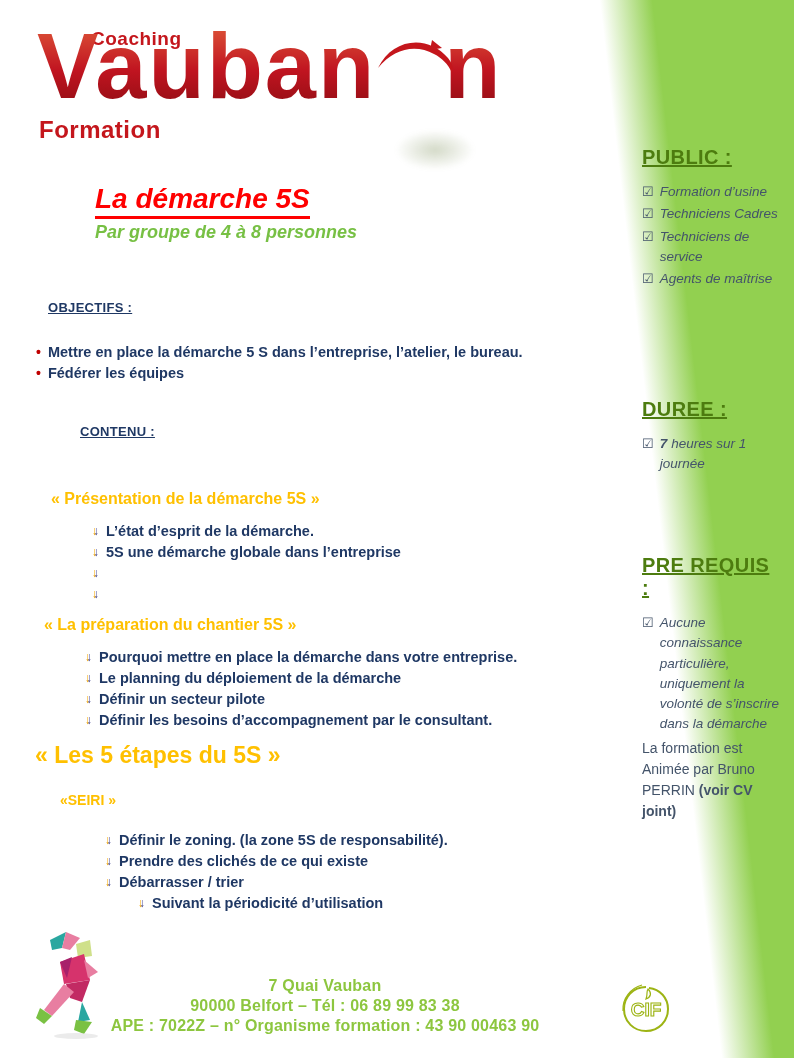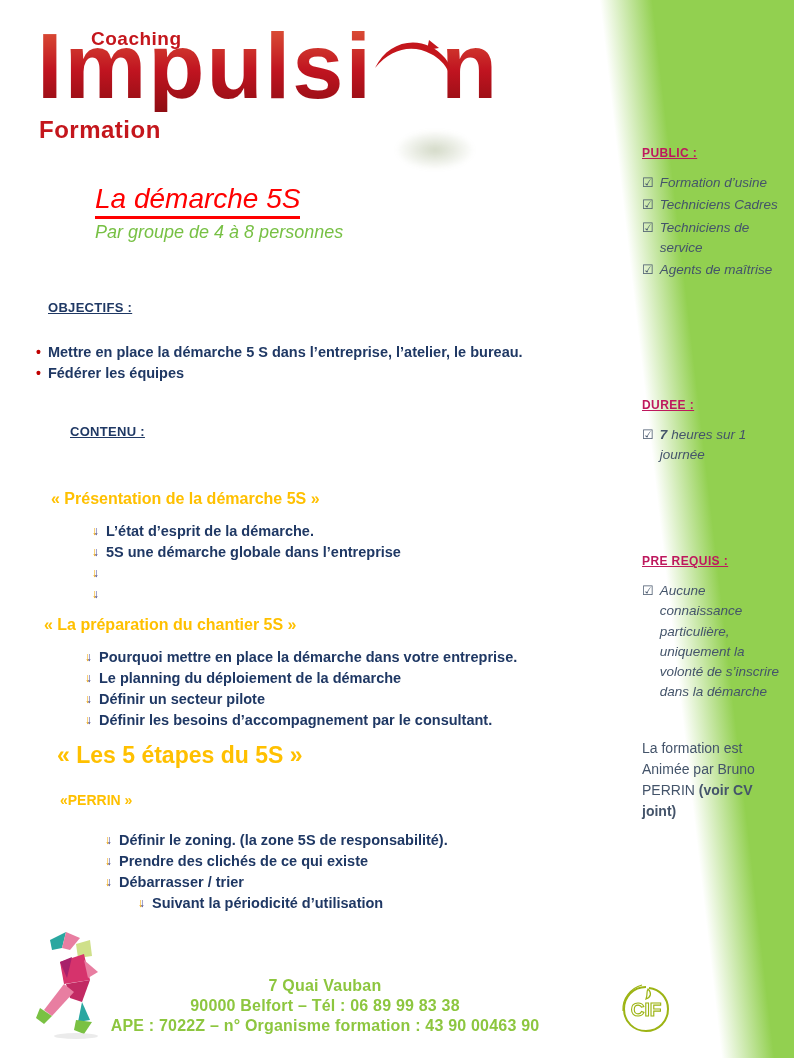--- a/index.html
+++ b/index.html
@@ -24,44 +24,44 @@
          background:radial-gradient(circle at 42% 35%,#dcea53 0%,#a7d53e 45%,#76b52d 75%,#5d9c24 100%);}
   .apple-swoosh{position:absolute;left:-8px;top:-14px;}
   .logo-formation{position:absolute;left:4px;top:104px;font-size:24px;font-weight:bold;
                   color:#c4161c;letter-spacing:.5px;}
   .logo-reflection{position:absolute;left:360px;top:118px;width:80px;height:40px;
                    background:radial-gradient(ellipse at center,rgba(110,130,70,.30),rgba(110,130,70,0) 70%);
                    filter:blur(2px);}
 
   
   .title-block{left:95px;top:183px;}
-  .doc-title{font-size:28px;font-weight:normal;font-style:italic;color:#ff0000;
+  .doc-title{font-size:28px;font-weight:bold;font-style:italic;color:#ff0000;
              border-bottom:3px solid #ff0000;padding-bottom:1px;display:inline-block;}
-  .doc-subtitle{margin-top:3px;font-size:18px;font-weight:normal;font-style:italic;color:#77c044;}
+  .doc-subtitle{margin-top:3px;font-size:18px;font-weight:bold;font-style:italic;color:#77c044;}
 
   
   .navy-h{font-size:13px;font-weight:bold;color:#1f3864;text-decoration:underline;
           letter-spacing:.3px;}
   .body-li{display:flex;gap:7px;font-size:14.5px;font-weight:bold;color:#1f3864;
            line-height:21px;}
   .dot{color:#c00000;font-size:14px;line-height:21px;}
   .arr{color:#3b3e8f;font-weight:bold;font-size:12px;line-height:21px;
        text-shadow:-1.5px 0 0 #f5a800;}
   .orange-h{font-size:16px;font-weight:bold;color:#ffc000;}
   .orange-h-big{font-size:23px;font-weight:bold;color:#ffc000;}
   .orange-h-small{font-size:14px;font-weight:bold;color:#ffc000;}
   .objectifs-list{width:545px;}
   .alist{margin-top:13px;margin-left:42px;}
   .seiri-list{margin-left:46px;}
   .seiri-sub{margin-left:33px;}
 
   
   .sidebar{left:642px;top:146px;width:140px;color:#44546a;}
-  .side-h{font-size:12px;font-weight:bold;text-decoration:underline;letter-spacing:.4px;
-          margin-bottom:13px;color:#be185d;}
+  .side-h{font-size:20px;font-weight:bold;text-decoration:underline;letter-spacing:.4px;
+          margin-bottom:13px;color:#4d7c0f;}
   .chk-item{display:flex;gap:6px;font-size:13.5px;font-style:italic;line-height:1.5;
             margin-bottom:2px;}
   .chk{font-style:normal;font-size:13px;line-height:1.55;}
   .side-note{font-size:14px;line-height:1.5;color:#44546a;}
   .g-public{position:absolute;top:0;left:0;width:140px;}
   .g-duree{position:absolute;top:252px;left:0;width:140px;}
   .g-prerequis{position:absolute;top:408px;left:0;width:140px;}
   .g-note{position:absolute;top:592px;left:0;width:138px;}
   .bold7{font-weight:bold;margin-right:4px;}
 
@@ -83,21 +83,21 @@
         <stop offset="0" stop-color="#92d050" stop-opacity="0"></stop>
         <stop offset="1" stop-color="#92d050"></stop>
       </linearGradient>
     </defs>
     <rect x="0" y="0" width="794" height="1058" fill="url(#bandg)"></rect>
   </svg>
 
   <div class="abs logo">
     <span class="logo-coaching">Coaching</span>
     <div class="logo-big">
-      <span>Impulsi</span>
+      <span>Vauban</span>
       <span class="apple-wrap">
         <span class="apple"></span>
         <svg class="apple-swoosh" width="86" height="70" viewBox="0 0 86 70">
           <path d="M6 36 C 20 6, 56 2, 76 26 C 80 31, 82 36, 80 41 C 76 32, 70 26, 62 22 C 44 12, 22 16, 6 36 Z" fill="#c4161c"></path>
           <path d="M60 8 L70 16 L58 18 Z" fill="#c4161c"></path>
         </svg>
       </span>
       <span>n</span>
     </div>
     <span class="logo-formation">Formation</span>
@@ -114,21 +114,21 @@
     <div class="body-li">
       <span class="dot">•</span>
       <span>Mettre en place la démarche 5 S dans l’entreprise, l’atelier, le bureau.</span>
     </div>
     <div class="body-li">
       <span class="dot">•</span>
       <span>Fédérer les équipes</span>
     </div>
   </div>
 
-  <div class="abs navy-h" style="left:70px;top:424px;text-align:center;">CONTENU :</div>
+  <div class="abs navy-h" style="left:80px;top:424px;text-align:center;">CONTENU :</div>
 
   <div class="abs" style="left:44px;top:490px;width:560px;margin-left:7px;">
     <div class="orange-h">« Présentation de la démarche 5S »</div>
     <div class="alist">
       <div class="body-li">
         <span class="arr">↓</span>
         <span>L’état d’esprit de la démarche.</span>
       </div>
       <div class="body-li">
         <span class="arr">↓</span>
@@ -158,22 +158,22 @@
         <span class="arr">↓</span>
         <span>Définir un secteur pilote</span>
       </div>
       <div class="body-li">
         <span class="arr">↓</span>
         <span>Définir les besoins d’accompagnement par le consultant.</span>
       </div>
     </div>
   </div>
 
-  <div class="abs orange-h-big" style="left:57px;top:742px;">« Les 5 étapes du 5S »</div>
-  <div class="abs orange-h-small" style="left:60px;top:792px;">«PERRIN »</div>
+  <div class="abs orange-h-big" style="left:35px;top:742px;">« Les 5 étapes du 5S »</div>
+  <div class="abs orange-h-small" style="left:60px;top:792px;">«SEIRI »</div>
 
   <div class="abs" style="left:60px;top:830px;width:540px;">
     <div class="seiri-list">
       <div class="body-li">
         <span class="arr">↓</span>
         <span>Définir le zoning. (la zone 5S de responsabilité).</span>
       </div>
       <div class="body-li">
         <span class="arr">↓</span>
         <span>Prendre des clichés de ce qui existe</span>

